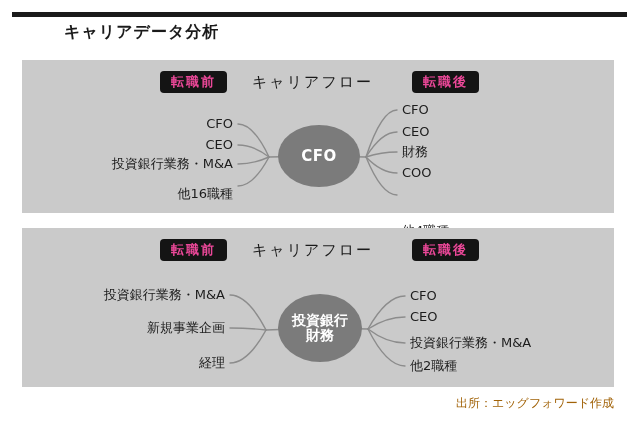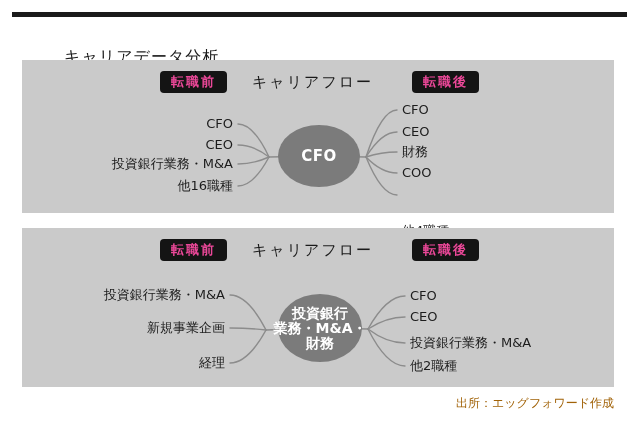--- a/index.html
+++ b/index.html
@@ -1,20 +1,20 @@
 <!DOCTYPE html>
 <html><head>
 <meta charset="utf-8">
 <style>
   * { box-sizing: border-box; margin: 0; padding: 0; }
   html, body { background: #ffffff; }
   body { font-family: "DejaVu Sans", "Liberation Sans", sans-serif; }
   .page { position: relative; width: 638px; height: 424px; background: #ffffff; overflow: hidden; color: #1a1a1a; }
   .top-rule { position: absolute; left: 12px; top: 12px; width: 615px; height: 5px; background: #1a1a1a; }
-  .page-title { position: absolute; left: 64px; top: 22px; font-size: 16px; font-weight: normal; letter-spacing: 1px; margin-top: 25px; }
+  .page-title { position: absolute; left: 64px; top: 22px; font-size: 16px; font-weight: bold; letter-spacing: 1px; }
   .panel { position: absolute; left: 22px; width: 592px; background: #cacaca; }
   #panel-0 { top: 60px; height: 153px; }
   #panel-1 { top: 228px; height: 159px; }
   .badge { position: absolute; top: 11px; background: #141414; color: #ec4899; font-size: 13px; font-weight: bold; letter-spacing: 2px; padding: 3px 11px; border-radius: 4px; line-height: 16px; white-space: nowrap; }
   .badge-before { left: 138px; }
   .badge-after { left: 390px; }
   .flow-title { position: absolute; top: 13px; left: 230px; width: 120px; text-align: center; font-size: 15px; font-weight: normal; letter-spacing: 2px; white-space: nowrap; }
   .connectors { position: absolute; left: 0; top: 0; width: 100%; height: 100%; stroke: #8c8c8c; }
   .connectors path { fill: none; stroke-width: 1.4; stroke-linecap: round; }
   .side-label { position: absolute; height: 18px; line-height: 18px; font-size: 13px; white-space: nowrap; color: #1c1c1c; }
@@ -47,21 +47,21 @@
         <path d="M 344 97 Q 359.5 92 375 92"></path>
         <path d="M 344 97 Q 359.5 113 375 113"></path>
         <path d="M 344 97 Q 359.5 135 375 135"></path>
       </svg>
     <div class="node single" style="left: 256px; top: 65px; width: 82px; height: 62px; background: rgb(123, 123, 123);">
         <div class="node-line">CFO</div>
       </div>
   <span class="side-label" style="right: 381px; top: 55px;">CFO</span>
       <span class="side-label" style="right: 381px; top: 76px;">CEO</span>
       <span class="side-label" style="right: 381px; top: 95px;">投資銀行業務・M&amp;A</span>
-      <span class="side-label" style="right: 381px; top: 117px; margin-left: 40px;">他16職種</span>
+      <span class="side-label" style="right: 381px; top: 125px; margin-left: 40px;">他16職種</span>
       <span class="side-label" style="left: 380px; top: 41px;">CFO</span>
       <span class="side-label" style="left: 380px; top: 63px;">CEO</span>
       <span class="side-label" style="left: 380px; top: 83px;">財務</span>
       <span class="side-label" style="left: 380px; top: 104px;">COO</span>
       <span class="side-label" style="left: 380px; top: 126px; margin-top: 36px;">他4職種</span>
     </section>
 
   <section class="panel" id="panel-1" style="background: rgb(202, 202, 202);">
     <span class="badge badge-before" style="background: rgb(20, 20, 20);">転職前</span>
     <span class="flow-title">キャリアフロー</span>
@@ -72,21 +72,20 @@
         <path d="M 208 135 Q 226 135 244 102"></path>
         <path d="M 244 102 L 298 100"></path>
         <path d="M 298 100 L 346 101"></path>
         <path d="M 346 101 Q 364.5 68 383 68"></path>
         <path d="M 346 101 Q 364.5 89 383 89"></path>
         <path d="M 346 101 Q 364.5 115 383 115"></path>
         <path d="M 346 101 Q 364.5 138 383 138"></path>
       </svg>
     <div class="node multi" style="left: 256px; top: 66px; width: 84px; height: 68px; background: rgb(123, 123, 123);">
         <div class="node-line">投資銀行</div>
-        <div class="node-line">業務・M&amp;A・</div>
         <div class="node-line">財務</div>
       </div>
   <span class="side-label" style="right: 389px; top: 58px;">投資銀行業務・M&amp;A</span>
       <span class="side-label" style="right: 389px; top: 91px;">新規事業企画</span>
       <span class="side-label" style="right: 389px; top: 126px;">経理</span>
       <span class="side-label" style="left: 388px; top: 59px;">CFO</span>
       <span class="side-label" style="left: 388px; top: 80px;">CEO</span>
       <span class="side-label" style="left: 388px; top: 106px;">投資銀行業務・M&amp;A</span>
       <span class="side-label" style="left: 388px; top: 129px;">他2職種</span>
     </section>

